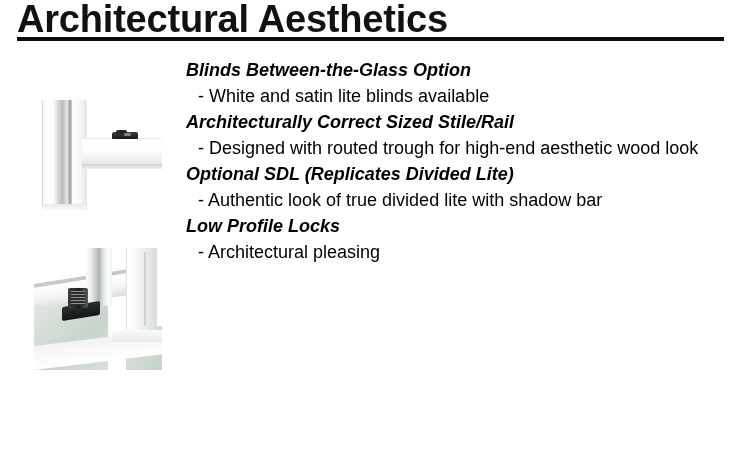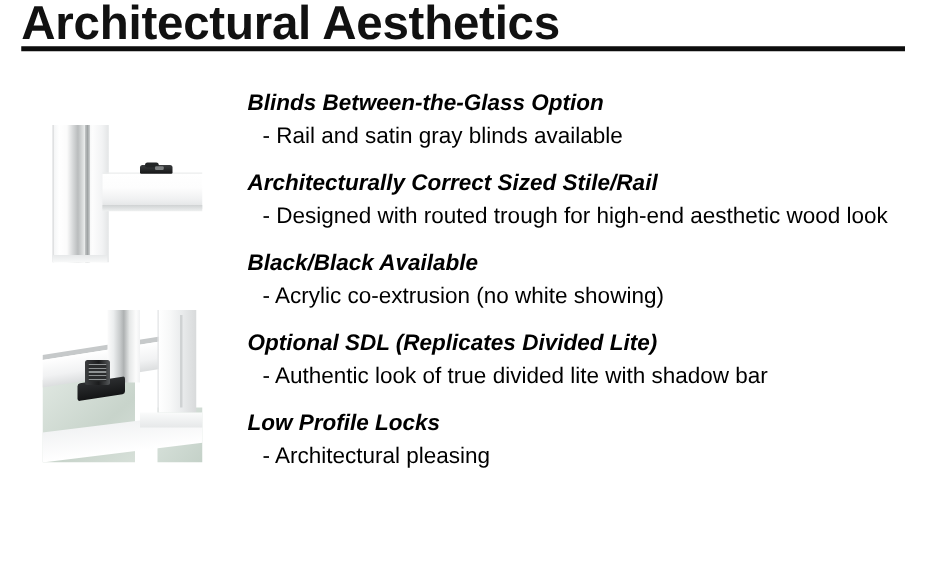--- a/index.html
+++ b/index.html
@@ -252,21 +252,21 @@
   }
 
   
   .feature-list {
     position: absolute;
     left: 186px;
     top: 57px;
     width: 540px;
   }
   .feature-group {
-    margin: 12px;
+    margin: 0;
   }
   .feature-heading {
     font-size: 18px;
     font-weight: bold;
     font-style: italic;
     line-height: 26px;
     white-space: nowrap;
   }
   .feature-detail {
     font-size: 18px;
@@ -308,34 +308,30 @@
     <div class="ps-lock-body"></div>
     <div class="ps-lock-ribs"></div>
   </div>
 
 </div>
 
 <div class="feature-list">
 
   <div class="feature-group">
     <div class="feature-heading">Blinds Between-the-Glass Option</div>
-    <div class="feature-detail">- Rail and satin gray blinds available</div>
+    <div class="feature-detail">- White and satin lite blinds available</div>
   </div>
 
 
 
   <div class="feature-group">
     <div class="feature-heading">Architecturally Correct Sized Stile/Rail</div>
     <div class="feature-detail">- Designed with routed trough for high-end aesthetic wood look</div>
   </div>
 
-  <div class="feature-group">
-    <div class="feature-heading">Black/Black Available</div>
-    <div class="feature-detail">- Acrylic co-extrusion (no white showing)</div>
-  </div>
 
   <div class="feature-group">
     <div class="feature-heading">Optional SDL (Replicates Divided Lite)</div>
     <div class="feature-detail">- Authentic look of true divided lite with shadow bar</div>
   </div>
 
   <div class="feature-group">
     <div class="feature-heading">Low Profile Locks</div>
     <div class="feature-detail">- Architectural pleasing</div>
   </div>

